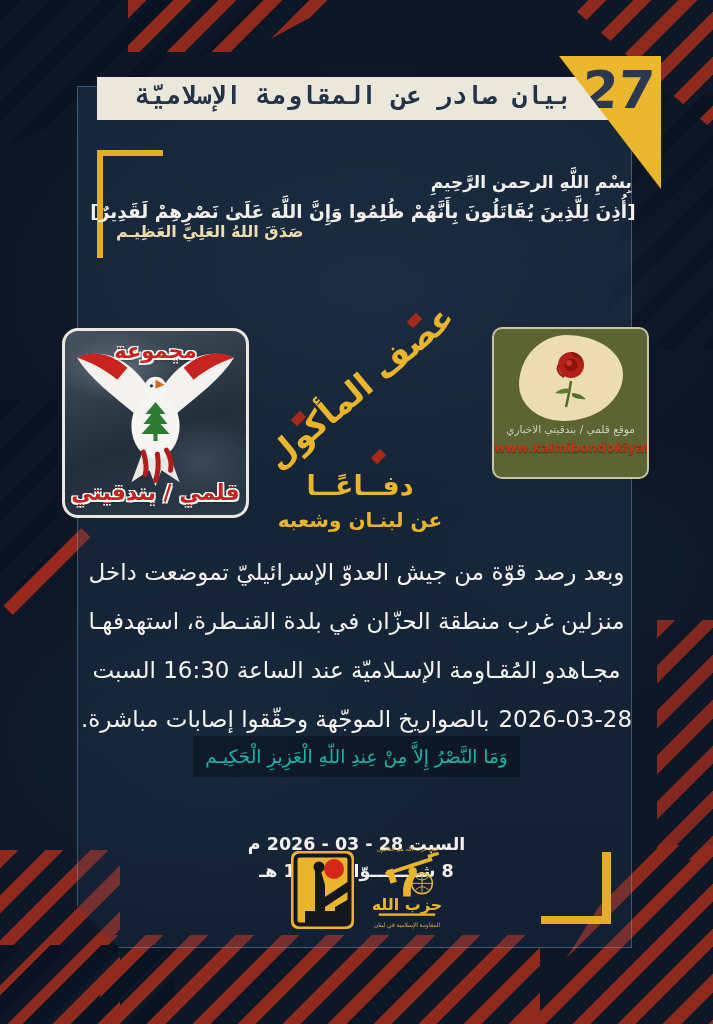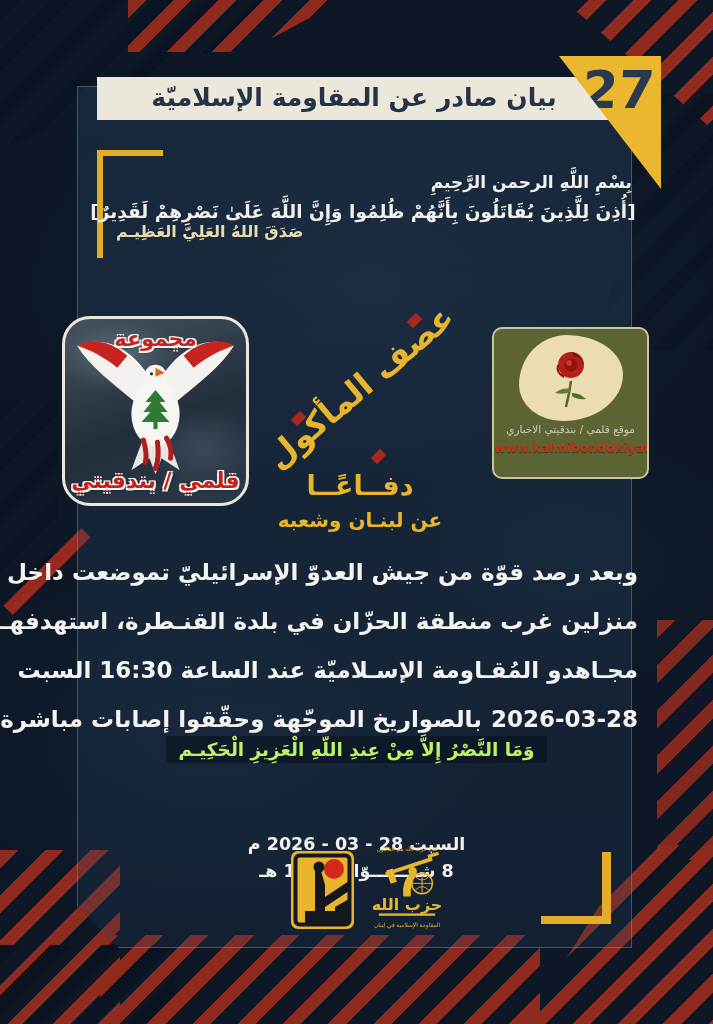--- a/index.html
+++ b/index.html
@@ -27,21 +27,21 @@
     background:linear-gradient(180deg,rgba(48,76,106,.30),rgba(40,64,92,.24));
     border:1px solid rgba(148,186,210,.35);
     clip-path:polygon(0 0,100% 0,100% 100%,42px 100%,0 calc(100% - 42px));
   }
   .bracket{position:absolute;background:#e3ad2a;z-index:3;}
   
   .header-bar{
     position:absolute;left:97px;top:77px;width:514px;height:43px;z-index:4;
     background:#ebe7db;
     clip-path:polygon(0 0,calc(100% - 32px) 0,100% 100%,0 100%);
-    display:flex;align-items:center;justify-content:center;
+    display:flex;align-items:center;justify-content:center;font-family:Liberation Mono, monospace;
   }
   .header-bar .title{
     font-size:25px;font-weight:bold;color:#243348;line-height:1;padding-bottom:3px;
   }
   .badge{
     position:absolute;left:559px;top:56px;width:102px;height:133px;z-index:5;
     background:#eab72f;
     clip-path:polygon(0 0,100% 0,100% 100%);
   }
   .badge .num{
@@ -49,22 +49,22 @@
     font-size:52px;font-weight:800;color:#2b3950;
     transform:skewX(-4deg);line-height:1;
   }
   
   .quran{position:absolute;left:90px;right:77px;top:172px;z-index:6;color:#f2f0ea;}
   .bismillah{text-align:right;font-size:17px;font-weight:bold;padding-right:4px;}
   .verse{text-align:center;font-size:18.5px;font-weight:bold;margin-top:9px;white-space:nowrap;}
   .tasdeeq{text-align:left;font-size:16px;font-weight:bold;color:#e9ddb0;padding-left:26px;}
   
   .dove-card{
-    position:absolute;left:62px;top:316px;width:187px;height:190px;z-index:6;
-    border-radius:28px;border:3px solid #ece7dc;box-sizing:border-box;
+    position:absolute;left:62px;top:328px;width:187px;height:190px;z-index:6;
+    border-radius:16px;border:3px solid #ece7dc;box-sizing:border-box;
     background:
       radial-gradient(ellipse 90px 50px at 30% 20%, rgba(160,175,185,.35), transparent 70%),
       radial-gradient(ellipse 80px 60px at 75% 70%, rgba(120,140,155,.25), transparent 70%),
       linear-gradient(160deg,#44535f,#232e3b 55%,#2b3a48);
     overflow:hidden;
   }
   .dove-card svg{position:absolute;left:0;top:8px;width:100%;height:160px;}
   .outline-red{
     position:absolute;width:100%;text-align:center;color:#c8211c;font-weight:bold;
     text-shadow:-1.5px -1.5px 0 #fff,1.5px -1.5px 0 #fff,-1.5px 1.5px 0 #fff,1.5px 1.5px 0 #fff,0 2px 3px rgba(0,0,0,.5);
@@ -88,29 +88,29 @@
   .rose-blob{
     width:104px;height:86px;margin:6px auto 0;background:#ecdcb2;
     border-radius:46% 54% 58% 42%/58% 46% 54% 42%;
     display:flex;align-items:center;justify-content:center;
   }
   .rose-caption{font-size:10.5px;color:#cfccba;margin-top:2px;}
   .rose-url{font-size:12.5px;font-weight:bold;color:#bf3719;margin-top:5px;text-shadow:0 1px 1px rgba(0,0,0,.45);direction:ltr;}
   
   .body-text{
     position:absolute;left:75px;right:75px;top:548px;z-index:6;
-    text-align:center;color:#f4f3ef;font-size:23px;font-weight:bold;
+    text-align:center;color:#f4f3ef;font-size:23px;font-weight:normal;
   }
   .body-line{line-height:49px;white-space:nowrap;}
   .body-line .date{direction:ltr;unicode-bidi:isolate;margin-left:9px;}
   
   .closing{position:absolute;left:0;right:0;top:736px;text-align:center;z-index:6;}
   .closing span{
-    display:inline-block;background:rgba(8,15,28,.55);padding:3px 12px;
-    font-size:18.5px;font-weight:bold;color:#bef264;
+    display:inline-block;background:rgba(8,15,28,.55);padding:10px 12px;
+    font-size:18.5px;font-weight:normal;color:#14b8a6;
   }
   .dates{position:absolute;left:0;right:0;top:831px;text-align:center;z-index:6;
     color:#f2f1ed;font-size:17.5px;font-weight:bold;line-height:27px;}
   .quds{position:absolute;left:291px;top:851px;width:63px;height:78px;z-index:6;}
   .hezb{position:absolute;left:360px;top:843px;width:94px;height:92px;z-index:6;}
 </style>
 </head>
 <body>
 
 <div class="poster">

